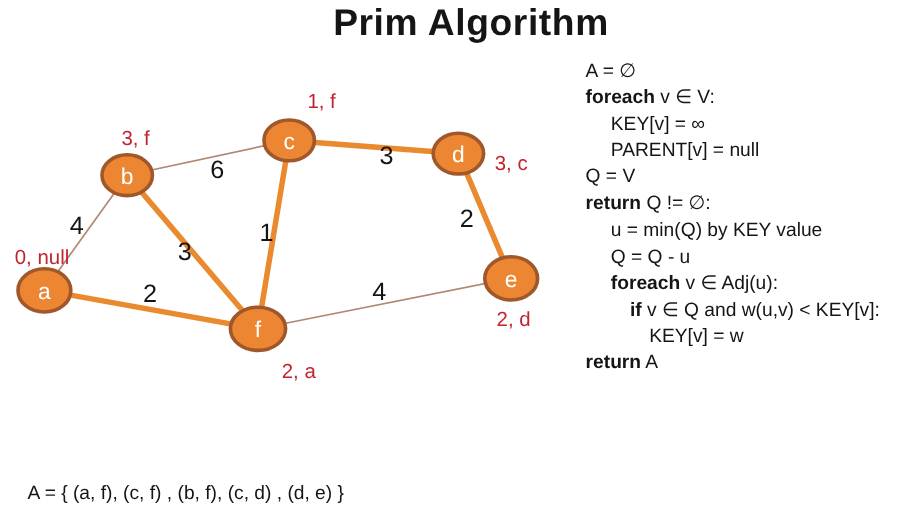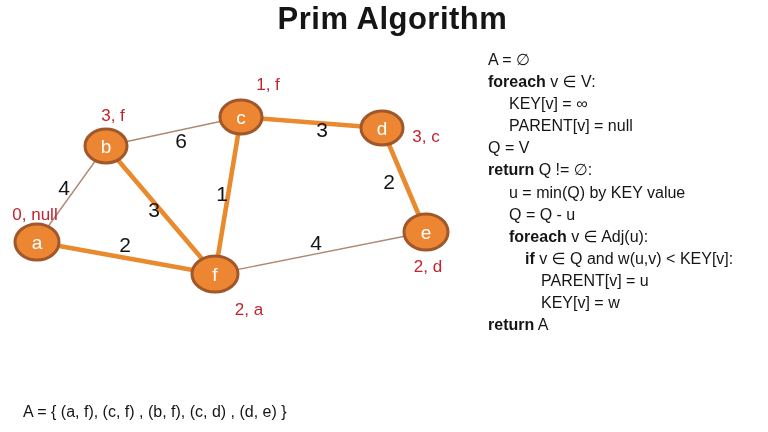--- a/index.html
+++ b/index.html
@@ -87,16 +87,15 @@
   <div class="pl i0"><span class="kw"></span><span>A = ∅</span></div>
   <div class="pl i0"><span class="kw">foreach</span><span> v ∈ V:</span></div>
   <div class="pl i1"><span class="kw"></span><span>KEY[v] = ∞</span></div>
   <div class="pl i1"><span class="kw"></span><span>PARENT[v] = null</span></div>
   <div class="pl i0"><span class="kw"></span><span>Q = V</span></div>
   <div class="pl i0"><span class="kw">return</span><span> Q != ∅:</span></div>
   <div class="pl i1"><span class="kw"></span><span>u = min(Q) by KEY value</span></div>
   <div class="pl i1"><span class="kw"></span><span>Q = Q - u</span></div>
   <div class="pl i1"><span class="kw">foreach</span><span> v ∈ Adj(u):</span></div>
   <div class="pl i2"><span class="kw">if</span><span> v ∈ Q and w(u,v) &lt; KEY[v]:</span></div>
-  <div class="pl i3"><span class="kw"></span><span>PARENT[v] = u</span></div>
   <div class="pl i3"><span class="kw"></span><span>KEY[v] = w</span></div>
   <div class="pl i0"><span class="kw">return</span><span> A</span></div>
 </div>
 
 </body></html>

